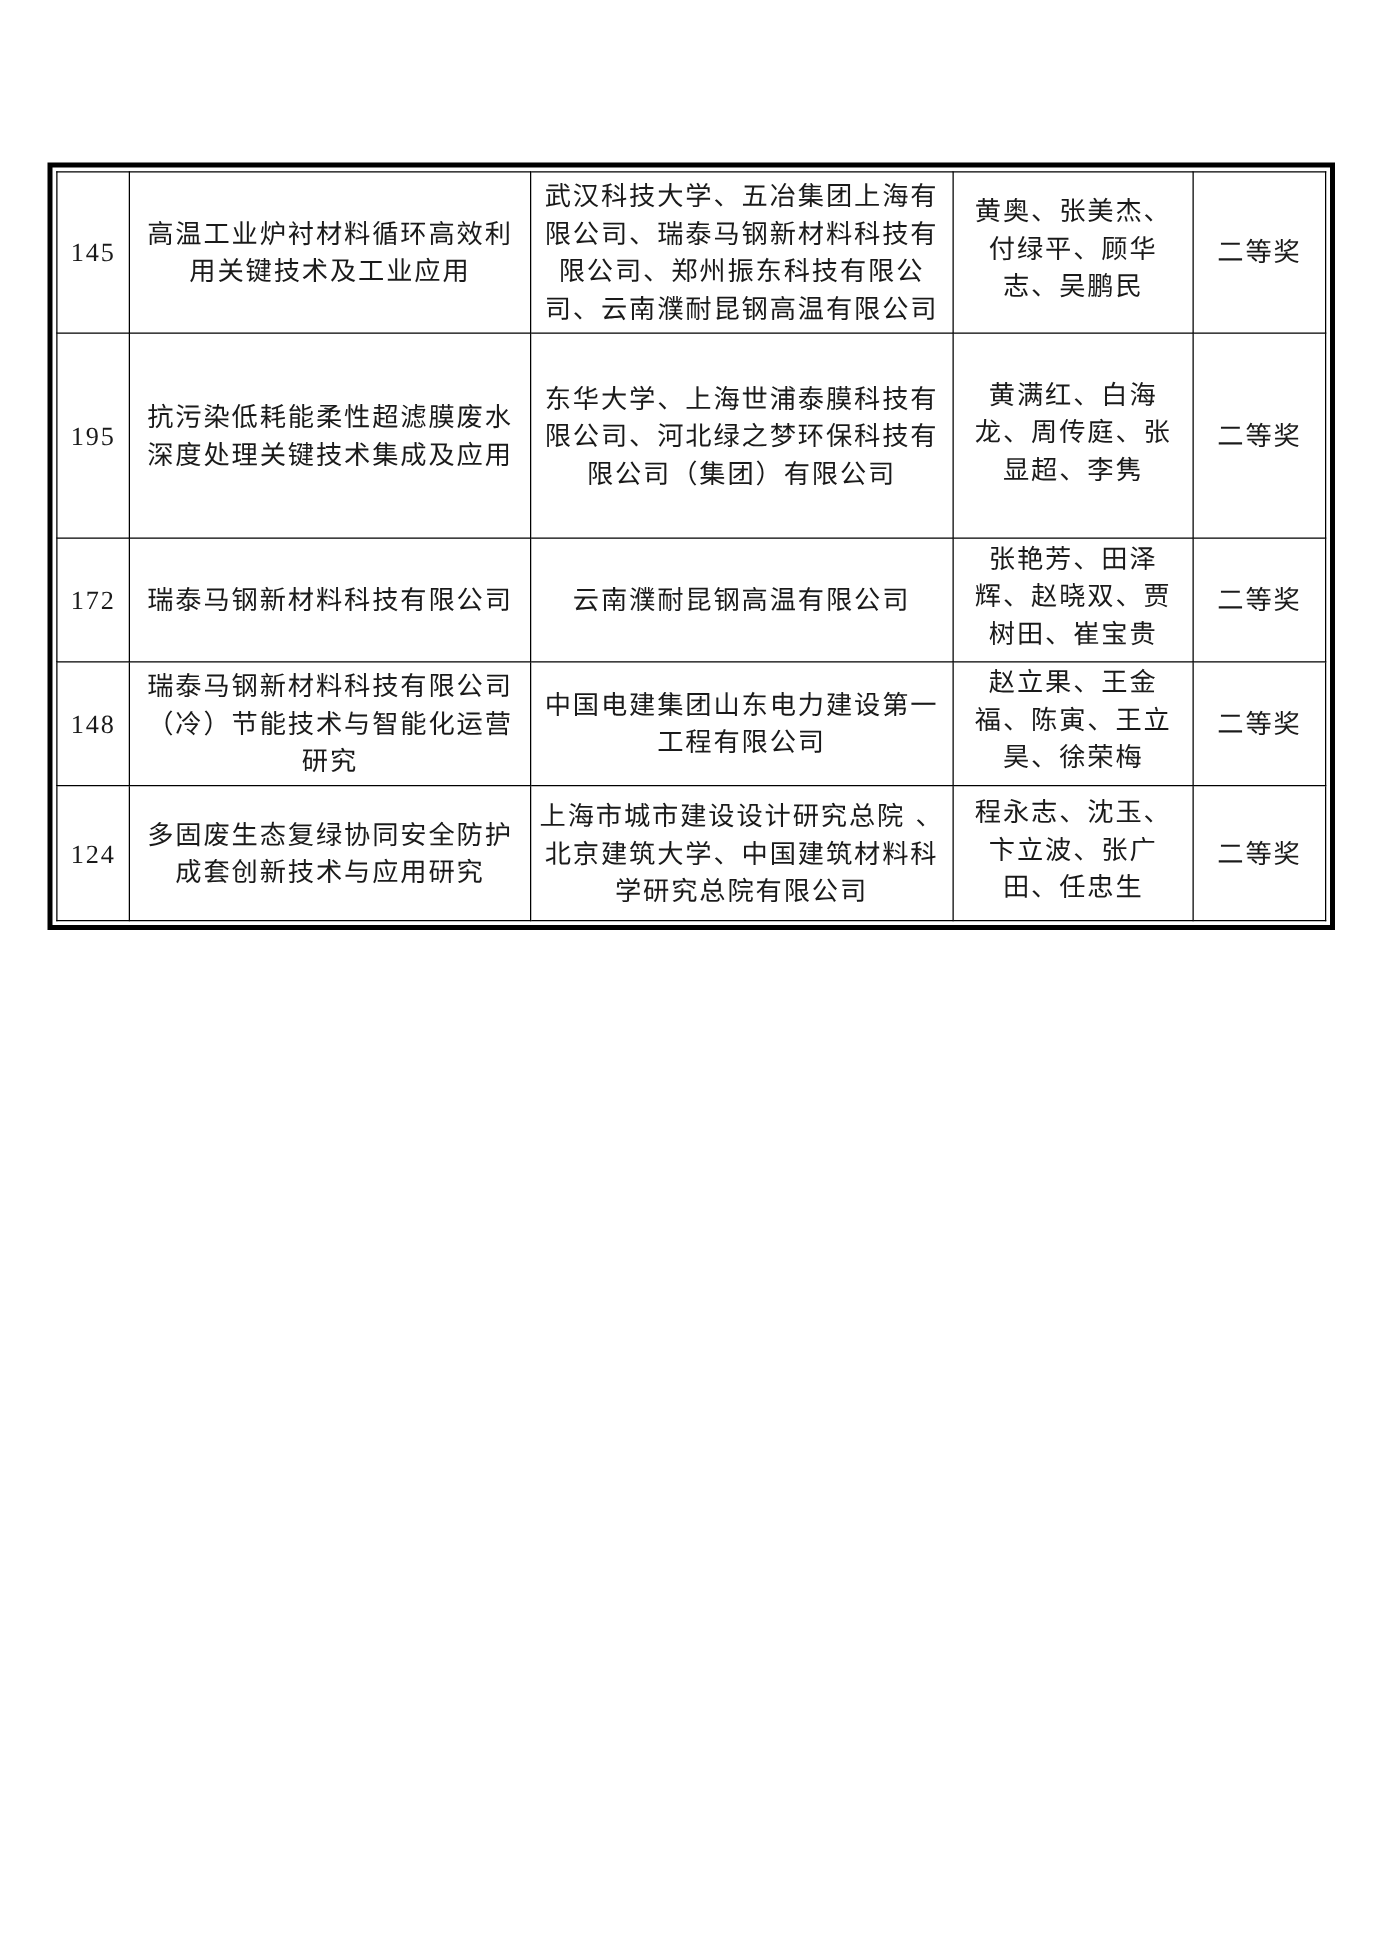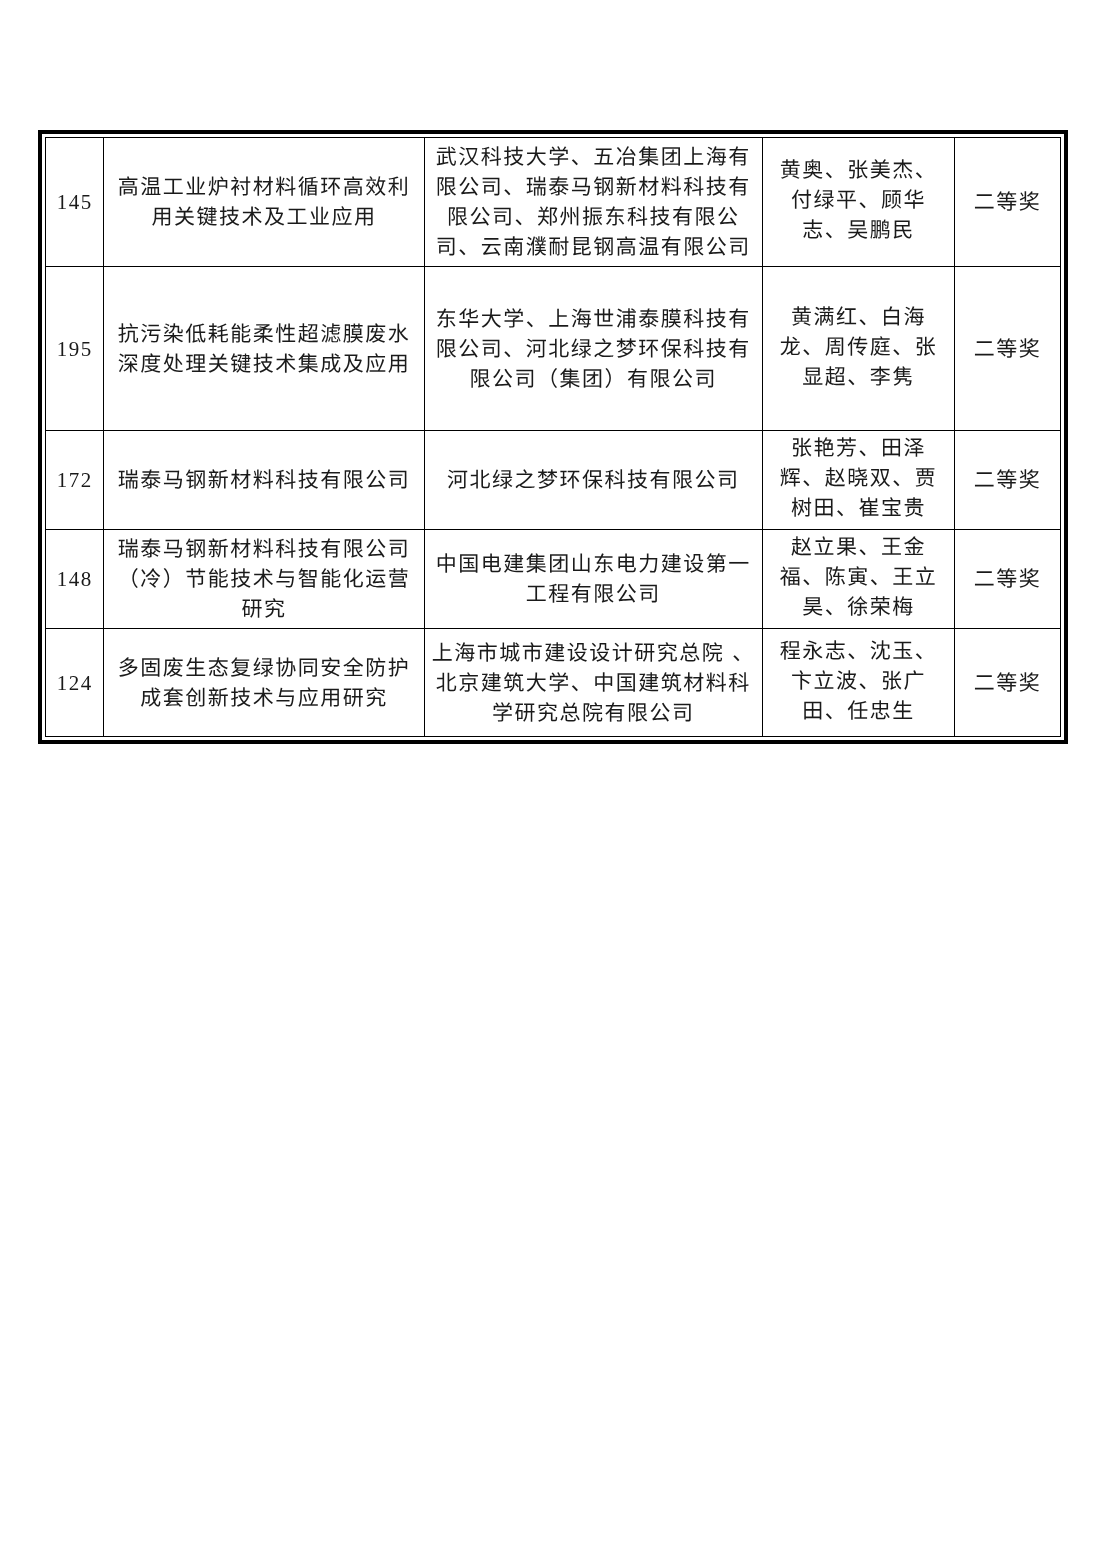--- a/index.html
+++ b/index.html
@@ -88,21 +88,21 @@
         <tr class="r1">
           <td class="cell-no">195</td>
           <td class="cell-title">抗污染低耗能柔性超滤膜废水深度处理关键技术集成及应用</td>
           <td class="cell-orgs">东华大学、上海世浦泰膜科技有限公司、河北绿之梦环保科技有限公司（集团）有限公司</td>
           <td class="cell-people">黄满红、白海龙、周传庭、张显超、李隽</td>
           <td class="cell-award">二等奖</td>
         </tr>
         <tr class="r2">
           <td class="cell-no">172</td>
           <td class="cell-title">瑞泰马钢新材料科技有限公司</td>
-          <td class="cell-orgs">河北绿之梦环保科技有限公司</td>
+          <td class="cell-orgs">云南濮耐昆钢高温有限公司</td>
           <td class="cell-people">张艳芳、田泽辉、赵晓双、贾树田、崔宝贵</td>
           <td class="cell-award">二等奖</td>
         </tr>
         <tr class="r3">
           <td class="cell-no">148</td>
           <td class="cell-title">瑞泰马钢新材料科技有限公司（冷）节能技术与智能化运营研究</td>
           <td class="cell-orgs">中国电建集团山东电力建设第一工程有限公司</td>
           <td class="cell-people">赵立果、王金福、陈寅、王立昊、徐荣梅</td>
           <td class="cell-award">二等奖</td>
         </tr>

